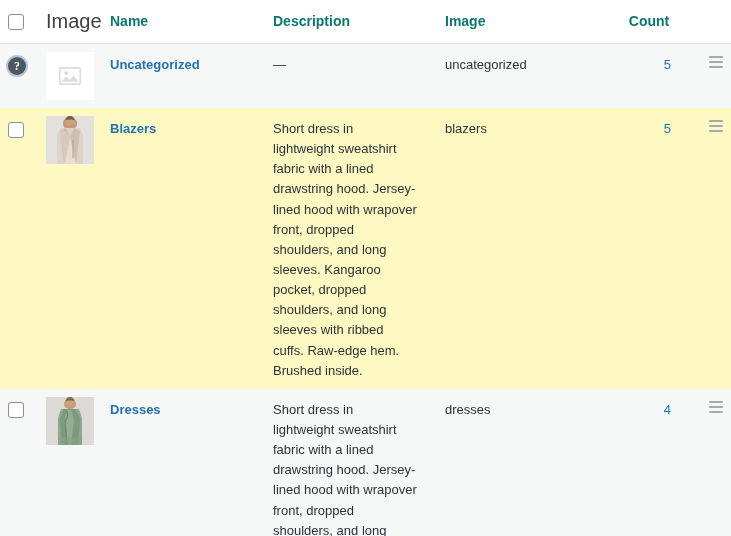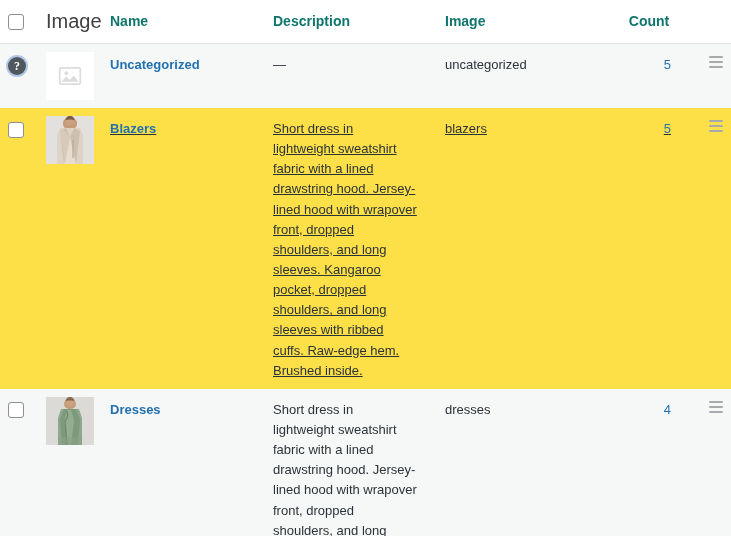--- a/index.html
+++ b/index.html
@@ -87,21 +87,21 @@
 
   
   tbody td {
     padding: 8px 10px;
     vertical-align: top;
     line-height: 1.55;
     font-size: 13px;
     color: #2c3338;
   }
   tbody tr.alt td { background: #f6f7f7; }
-  tbody tr.plain td { background: #fde047; text-decoration: underline; }
+  tbody tr.plain td { background: #fef9c3; }
 
   td.td-cb { padding-left: 8px; padding-right: 0; padding-top: 11px; }
   td.td-img { padding-left: 8px; padding-right: 6px; padding-top: 8px; }
   td.td-name { padding-top: 11px; }
   td.td-desc { padding-top: 11px; padding-right: 18px; }
   td.td-slug { padding-top: 11px; color: #2c3338; }
   td.td-count { padding-top: 11px; text-align: right; padding-right: 22px; }
   td.td-hand { padding: 10px 8px 0 0; text-align: right; }
 
   .row-name-link {

